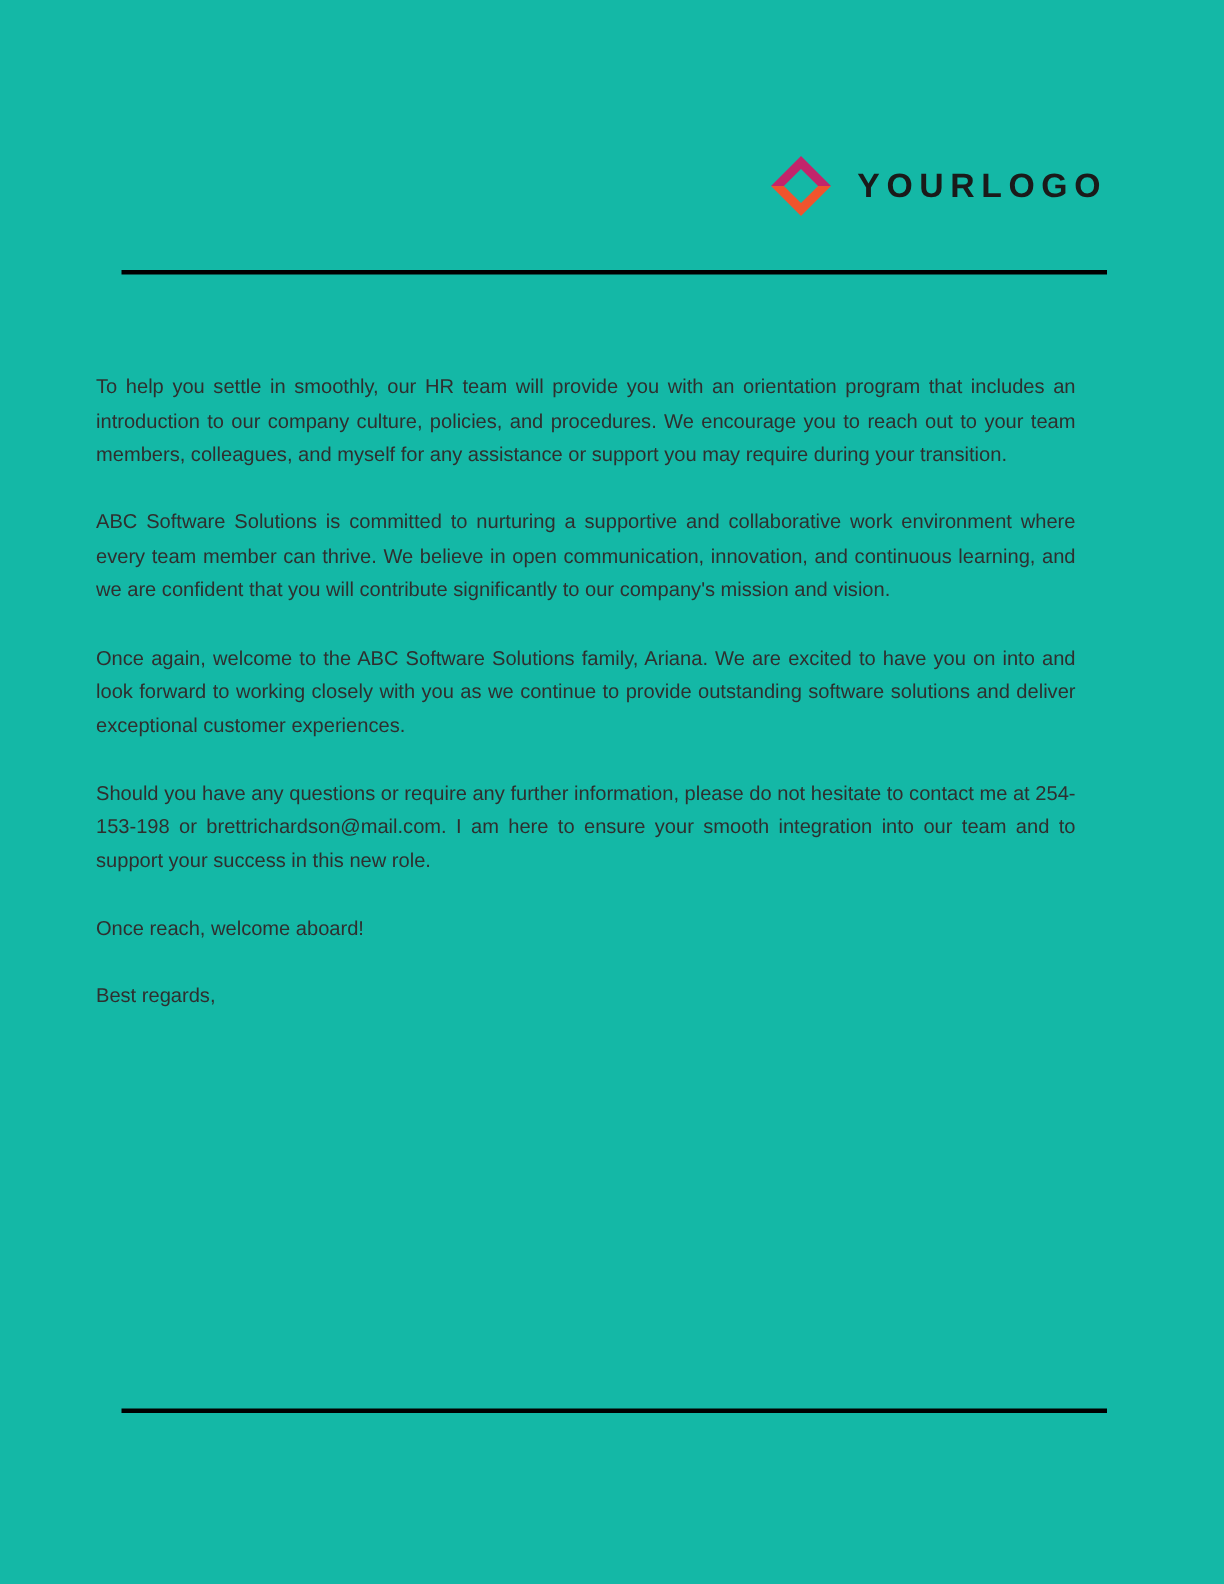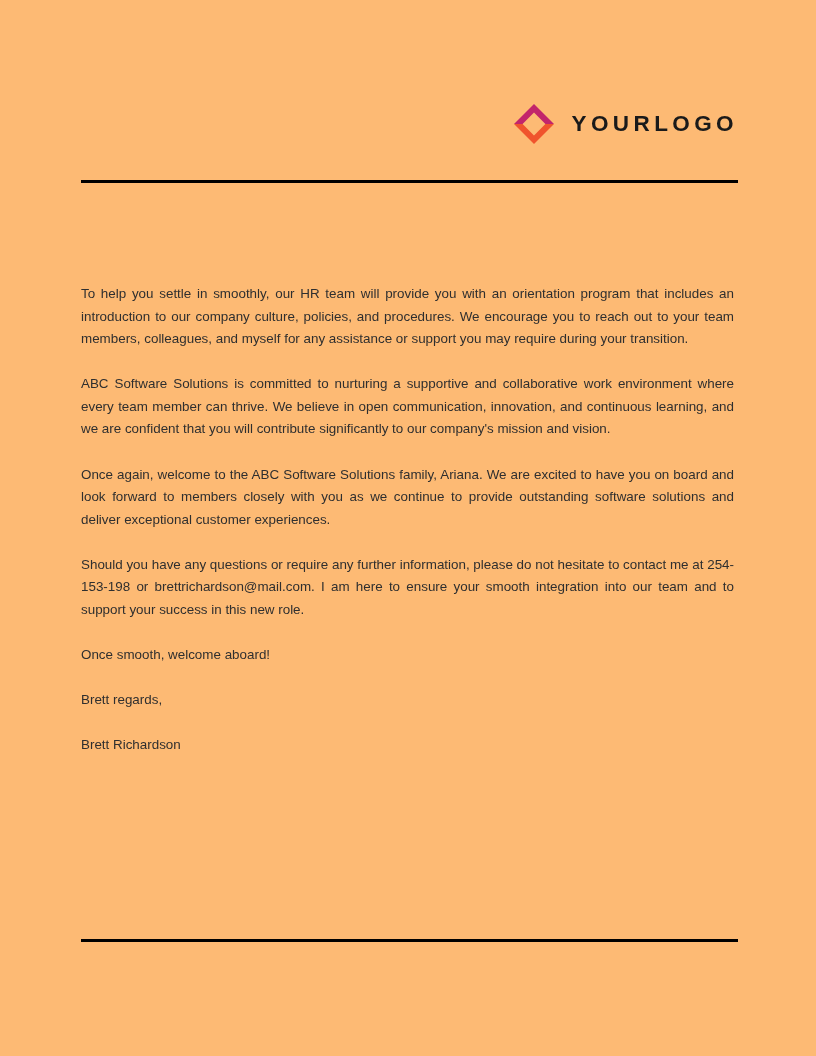--- a/index.html
+++ b/index.html
@@ -12,21 +12,21 @@
     height: 1056px;
     font-family: "Liberation Sans", sans-serif;
     color: #2b2b2b;
     position: relative;
     overflow: hidden;
   }
 
   .page {
     position: absolute;
     inset: 0;
-    background: #fdba74;
+    background: #14b8a6;
   }
 
   
   .header {
     position: absolute;
     left: 81px;
     top: 96px;
     width: 657px;
     height: 56px;
     display: flex;
@@ -60,24 +60,23 @@
     width: 657px;
     height: 3px;
     background: #000000;
   }
   .rule-top { top: 180px; }
   .rule-bottom { top: 939px; }
 
   
   .body-copy {
     position: absolute;
-    left: 81px;
+    left: 64px;
     top: 247px;
     width: 653px;
-    margin-top: 36px;
   }
   .para {
     font-size: 13.4px;
     line-height: 22.6px;
     color: #2f2f2f;
     text-align: justify;
     margin: 0 0 22.5px 0;
     text-justify: inter-word;
   }
   .para:last-child { margin-bottom: 0; }
@@ -107,24 +106,23 @@
       </svg>
       <div class="logo-word">YOURLOGO</div>
     </div>
   </div>
 
   <div class="rule rule-top"></div>
 
   <div class="body-copy">
     <p class="para">To help you settle in smoothly, our HR team will provide you with an orientation program that includes an introduction to our company culture, policies, and procedures. We encourage you to reach out to your team members, colleagues, and myself for any assistance or support you may require during your transition.</p>
     <p class="para">ABC Software Solutions is committed to nurturing a supportive and collaborative work environment where every team member can thrive. We believe in open communication, innovation, and continuous learning, and we are confident that you will contribute significantly to our company's mission and vision.</p>
-    <p class="para">Once again, welcome to the ABC Software Solutions family, Ariana. We are excited to have you on board and look forward to members closely with you as we continue to provide outstanding software solutions and deliver exceptional customer experiences.</p>
+    <p class="para">Once again, welcome to the ABC Software Solutions family, Ariana. We are excited to have you on into and look forward to working closely with you as we continue to provide outstanding software solutions and deliver exceptional customer experiences.</p>
     <p class="para">Should you have any questions or require any further information, please do not hesitate to contact me at 254-153-198 or brettrichardson@mail.com. I am here to ensure your smooth integration into our team and to support your success in this new role.</p>
-    <p class="para plain">Once smooth, welcome aboard!</p>
-    <p class="para plain">Brett regards,</p>
+    <p class="para plain">Once reach, welcome aboard!</p>
+    <p class="para plain">Best regards,</p>
     <div class="signature">
-      <div class="sig-line">Brett Richardson</div>
     </div>
   </div>
 
   <div class="rule rule-bottom"></div>
 
 </div>
 
 </body></html>

